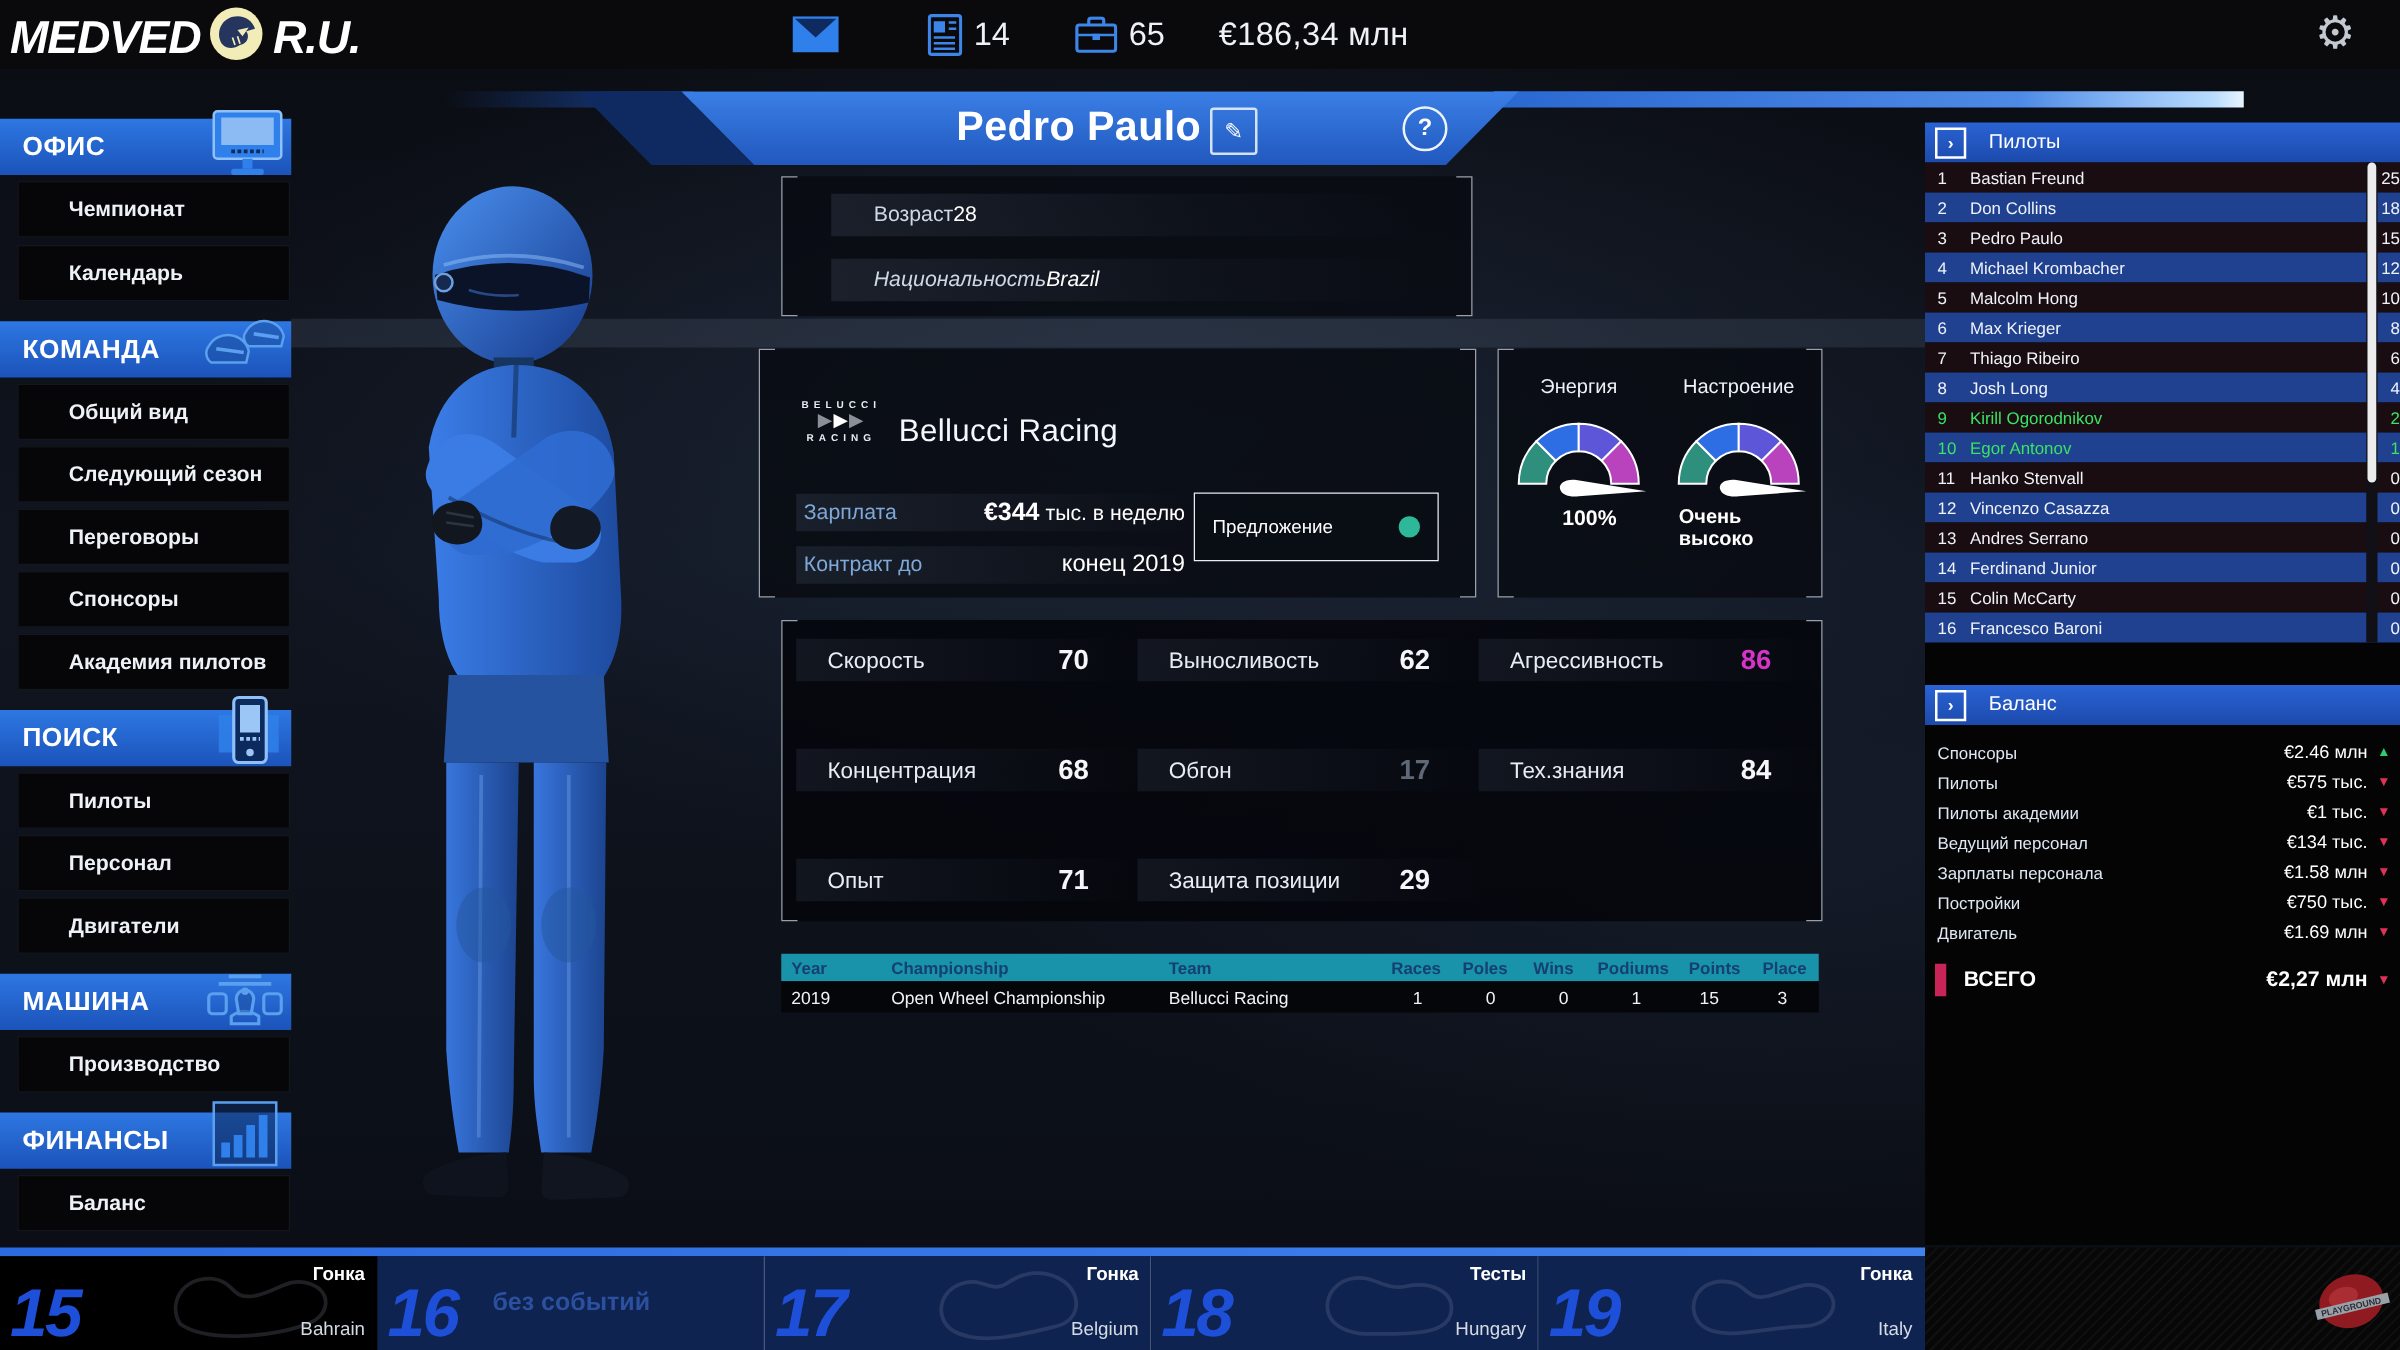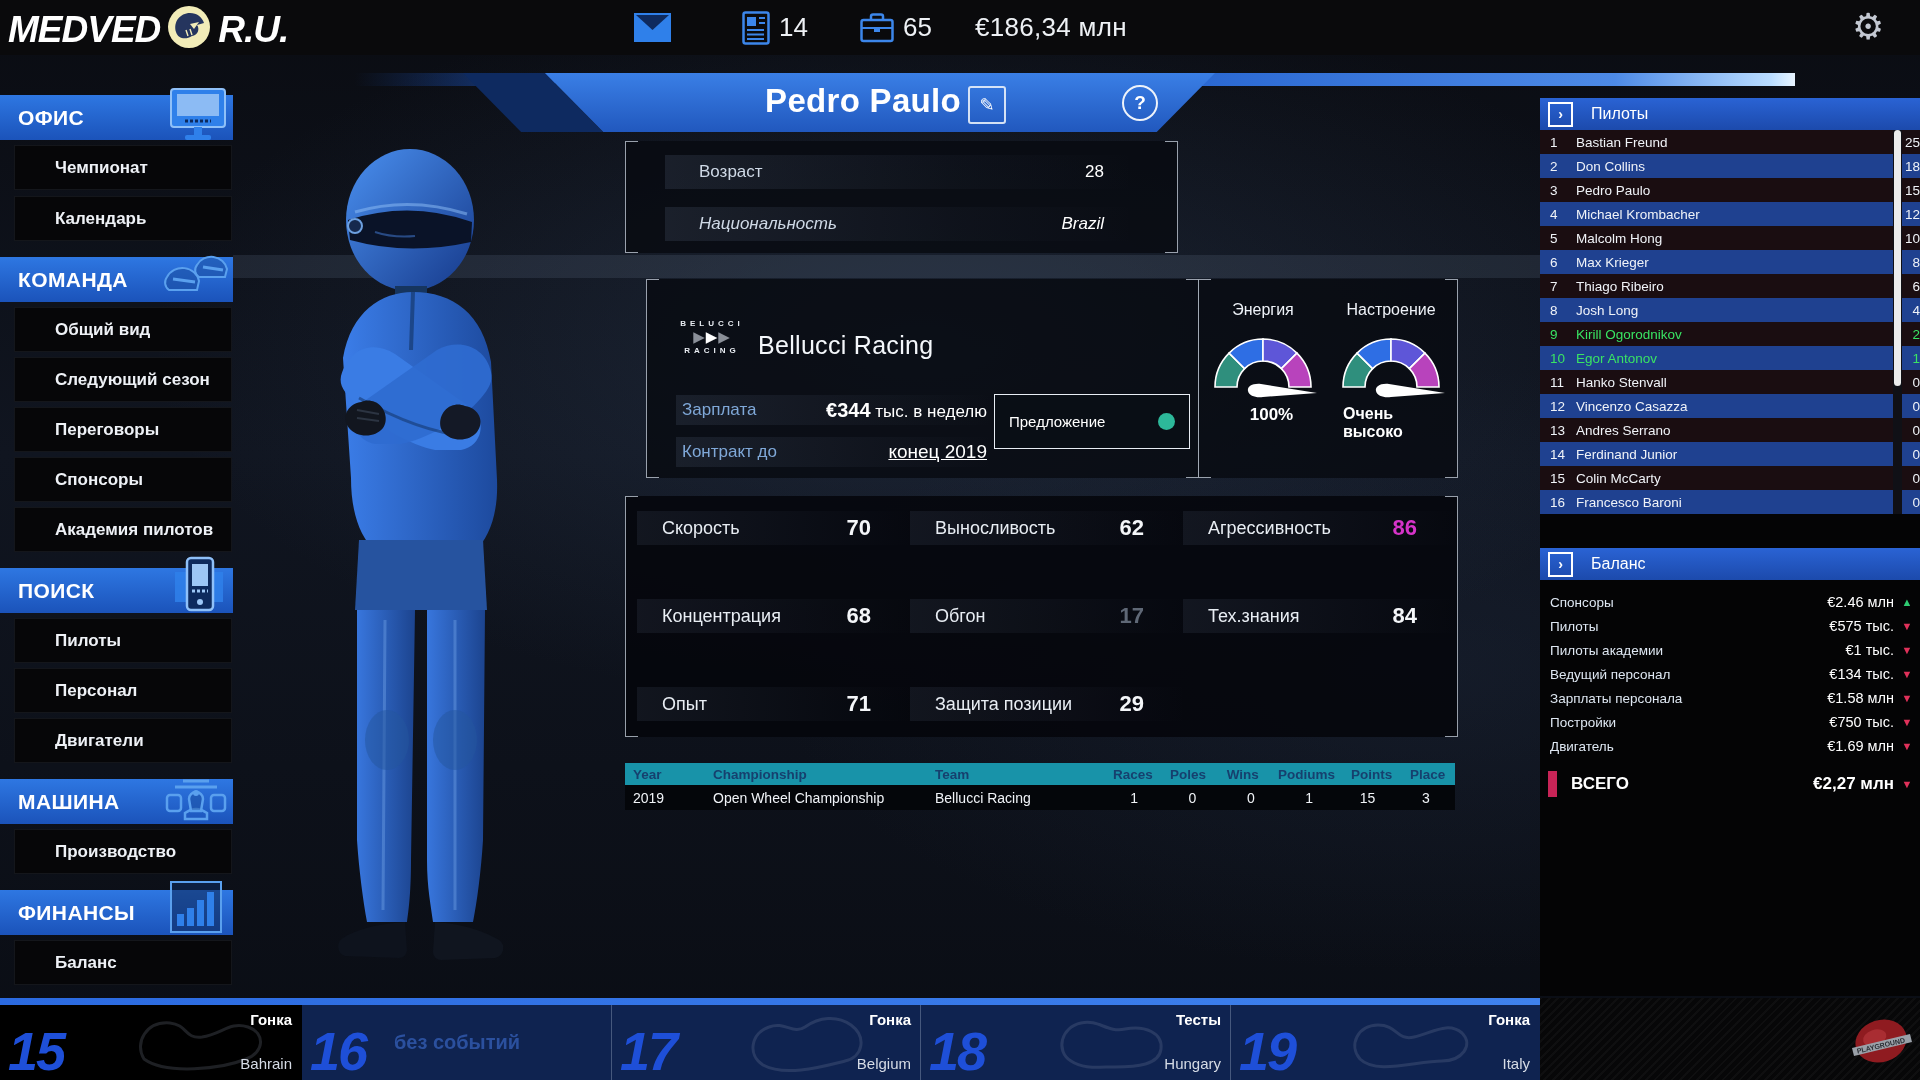--- a/index.html
+++ b/index.html
@@ -43,21 +43,21 @@
   .help-circle{left:1122px;top:85px;width:32px;height:32px;border:2px solid #eef3fa;border-radius:50%;
     display:flex;align-items:center;justify-content:center;font-size:19px;font-weight:700;color:#fff;cursor:pointer;}
 
   .light-band{left:233px;top:255px;width:1307px;height:23px;background:rgba(150,170,200,0.13);}
 
   
   .panel{background:rgba(7,10,16,0.80);}
   .panel::before,.panel::after{content:"";position:absolute;top:0;bottom:0;width:12px;border:1px solid rgba(215,225,238,0.70);}
   .panel::before{left:0;border-right:none;}
   .panel::after{right:0;border-left:none;}
-  .p-row{position:absolute;left:40px;right:40px;height:34px;display:flex;align-items:center;justify-content:space-between;
+  .p-row{position:absolute;left:40px;right:40px;height:34px;display:flex;align-items:center;
     padding:0 34px;background:linear-gradient(90deg,rgba(130,150,185,0.14),rgba(130,150,185,0.04) 62%,rgba(130,150,185,0));}
   .p-label{font-size:17px;color:#cfd9e6;}
   .p-value{font-size:17px;color:#fff;}
 
   
   .blogo{position:absolute;left:35px;top:40px;width:62px;display:flex;flex-direction:column;align-items:center;gap:3px;}
   .blogo .t{font-size:8px;letter-spacing:4px;color:#e8ecf2;font-weight:700;}
   .blogo .arrows{font-size:15px;line-height:12px;letter-spacing:1px;}
   .team-name{position:absolute;left:112px;top:52px;font-size:25px;color:#f4f7fb;letter-spacing:.3px;}
   .t-row{position:absolute;left:30px;width:305px;height:30px;display:flex;align-items:center;justify-content:space-between;
@@ -355,34 +355,34 @@
     <div class="p-row" style="top:14px;">
       <span class="p-label">Возраст</span>
       <span class="p-value">28</span>
     </div>
     <div class="p-row" style="top:66px;font-style:italic;">
       <span class="p-label">Национальность</span>
       <span class="p-value">Brazil</span>
     </div>
   </div>
 
-  <div class="abs panel" style="left:646px;top:279px;width:553px;height:199px;">
+  <div class="abs panel" style="left:607px;top:279px;width:553px;height:199px;padding-left:21px;">
     <div class="blogo">
       <span class="t">BELUCCI</span>
       <span class="arrows"><span style="color:#8a8f98;">▶</span><span style="color:#ffffff;">▶</span><span style="color:#8a8f98;">▶</span></span>
       <span class="t">RACING</span>
     </div>
     <div class="team-name">Bellucci Racing</div>
     <div class="t-row" style="top:116px;">
       <span class="t-label">Зарплата</span>
       <span class="t-value"><b>€344</b><span> тыс. в неделю</span></span>
     </div>
     <div class="t-row" style="top:158px;">
       <span class="t-label">Контракт до</span>
-      <span class="t-value" style="font-size:19px;text-decoration:underline;">конец 2019</span>
+      <span class="t-value" style="font-size:19px;">конец 2019</span>
     </div>
     <div class="offer-btn">
       <span>Предложение</span>
       <span class="offer-dot"></span>
     </div>
   </div>
 
   <div class="abs panel" style="left:1198px;top:279px;width:260px;height:199px;">
     <div class="g-col" style="left:0px;">
       <span class="g-label">Энергия</span>

